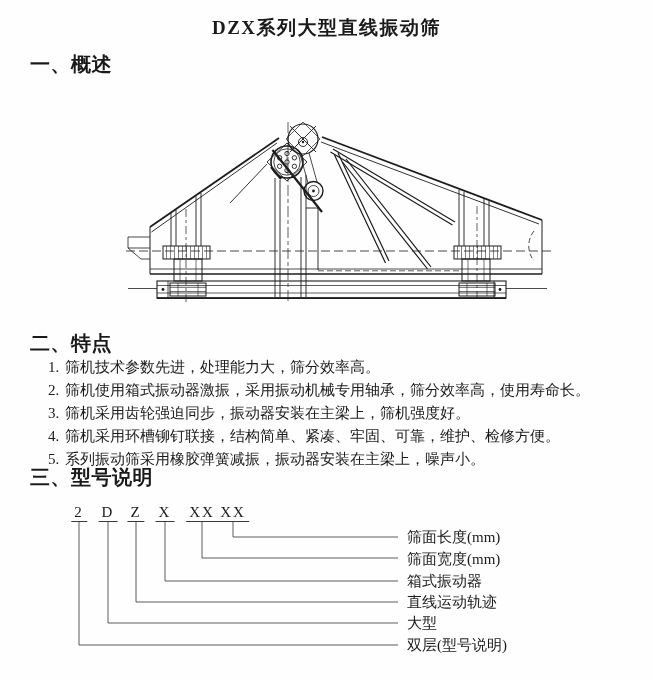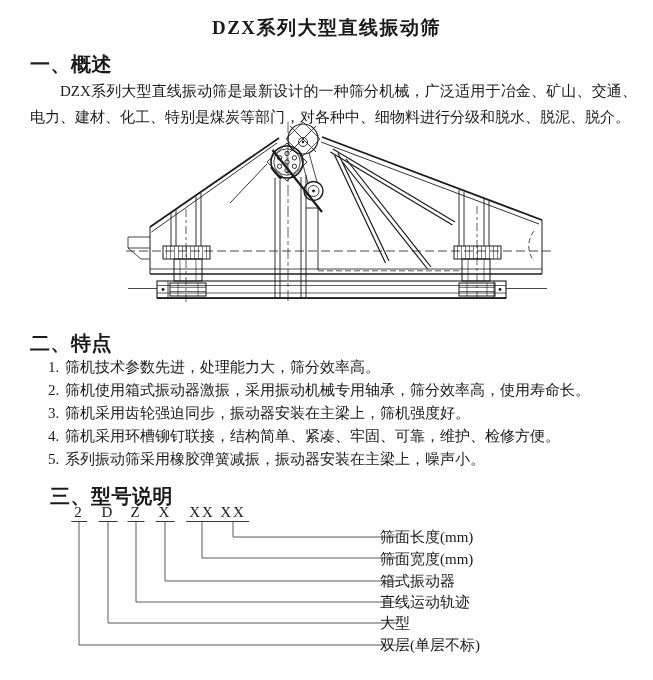--- a/index.html
+++ b/index.html
@@ -18,21 +18,21 @@
     font-size:19px;font-weight:bold;letter-spacing:1.5px;
     font-family:"Liberation Serif", serif;
   }
   .sec-heading{
     font-family:"Liberation Sans", sans-serif;
     font-size:20px;font-weight:bold;letter-spacing:0.5px;
     left:30px;
   }
   #overview-heading{top:51px;}
   #features-heading{top:330px;}
-  #model-heading{top:483px;margin-left:20px;}
+  #model-heading{top:464px;}
   .body-para{
     top:78px;left:30px;width:607px;
     font-size:15px;line-height:26px;
     text-align:justify;text-indent:2em;
   }
   .machine-svg{top:118px;left:0;}
   .feat-list{top:356px;left:0;width:653px;}
   .feat-row{position:relative;height:23px;font-size:15px;line-height:23px;}
   .feat-num{position:absolute;left:48px;}
   .feat-text{position:absolute;left:65px;white-space:nowrap;font-family:Liberation Serif, serif;}
@@ -41,34 +41,33 @@
     font-size:15px;line-height:16px;
     border-bottom:1px solid #3a3a3a;
     padding:0 3px 1px 3px;
     transform:translateX(-50%);
     letter-spacing:2px;
   }
   .mc1{left:79px;} .mc2{left:108px;} .mc3{left:136px;}
   .mc4{left:165px;} .mc5{left:202px;} .mc6{left:233px;}
   .leader-svg{top:0;left:0;pointer-events:none;}
   .mlabel{
-    position:absolute;left:380px;font-size:15px;line-height:16px;white-space:nowrap;
+    position:absolute;left:407px;font-size:15px;line-height:16px;white-space:nowrap;
   }
   .ml1{top:529px;} .ml2{top:551px;} .ml3{top:573px;text-align:center;}
   .ml4{top:594px;} .ml5{top:615px;} .ml6{top:637px;}
 </style>
 </head>
 <body>
 
 <div class="page">
 
   <div class="abs doc-title">DZX系列大型直线振动筛</div>
 
   <div class="abs sec-heading" id="overview-heading">一、概述</div>
-  <div class="abs body-para">DZX系列大型直线振动筛是最新设计的一种筛分机械，广泛适用于冶金、矿山、交通、电力、建材、化工、特别是煤炭等部门，对各种中、细物料进行分级和脱水、脱泥、脱介。</div>
 
   <svg class="abs machine-svg" width="653" height="192" viewBox="0 118 653 192" fill="none" stroke="#1c1c1c" stroke-linecap="butt">
     <g>
       <path d="M150,227 L279,138" stroke-width="1.8"></path>
       <path d="M151.5,232 L277,143" stroke-width="0.9"></path>
       <path d="M322,137 L542,220" stroke-width="1.8"></path>
       <path d="M321,142 L539,224" stroke-width="0.9"></path>
       <path d="M150,227 V274" stroke-width="1"></path>
       <path d="M542,220 V274" stroke-width="1"></path>
       <path d="M150,269 H542" stroke-width="0.8"></path>
@@ -193,15 +192,15 @@
     <path d="M165,522 V581 H398"></path>
     <path d="M202,522 V558 H398"></path>
     <path d="M233,522 V537 H398"></path>
   </svg>
 
   <div class="mlabel ml1">筛面长度(mm)</div>
   <div class="mlabel ml2">筛面宽度(mm)</div>
   <div class="mlabel ml3">箱式振动器</div>
   <div class="mlabel ml4">直线运动轨迹</div>
   <div class="mlabel ml5">大型</div>
-  <div class="mlabel ml6">双层(单层不标)</div>
+  <div class="mlabel ml6">双层(型号说明)</div>
 
 </div>
 
 </body></html>

